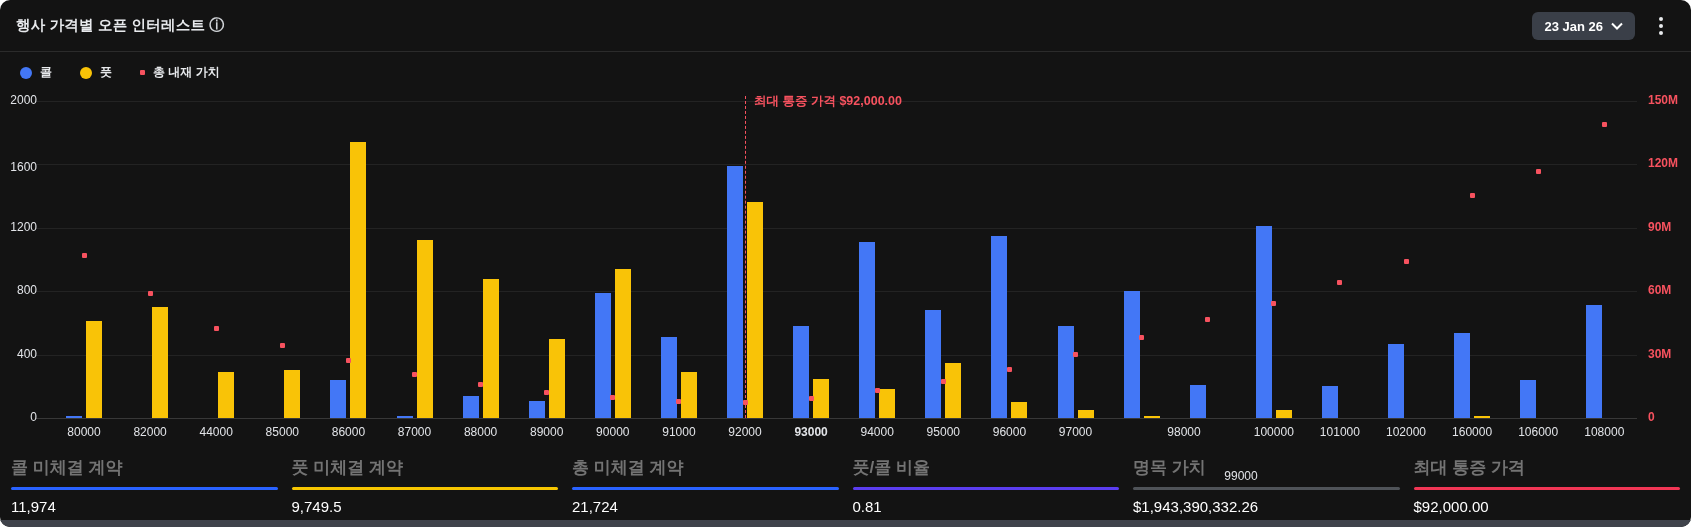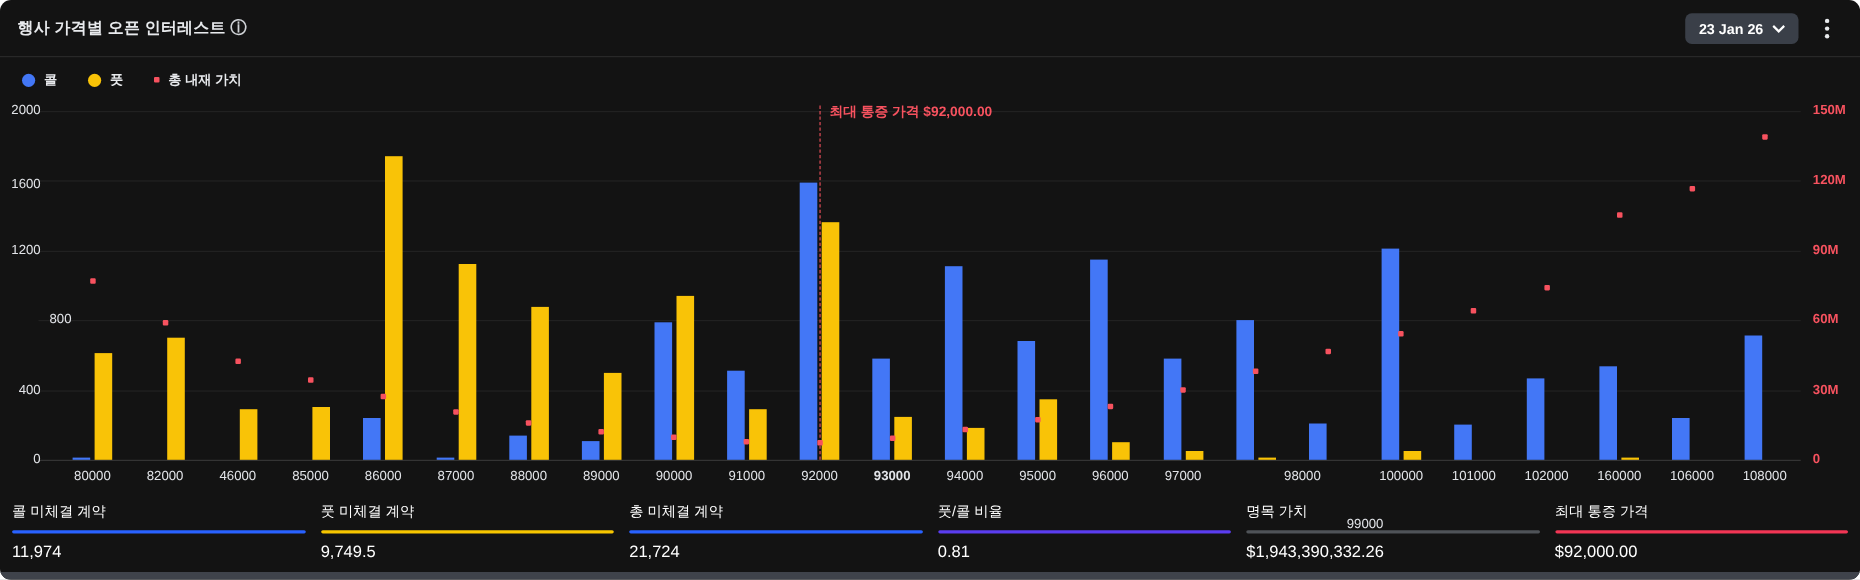--- a/index.html
+++ b/index.html
@@ -26,21 +26,21 @@
   .ylab{position:absolute;font-size:12px;color:#e2e4e8;text-align:right;width:37px;left:0;}
   .ylab-r{position:absolute;font-size:12px;font-weight:bold;text-align:left;}
   .xlab{position:absolute;font-size:12px;color:#e2e4e8;text-align:center;width:64px;}
   .bar{position:absolute;width:16px;pointer-events:auto;cursor:pointer;}
   .dot{position:absolute;width:5px;height:5px;border-radius:1px;pointer-events:auto;cursor:pointer;}
   #maxpain-line{position:absolute;width:0;border-left:1px dashed #f7525f;}
   #maxpain-label{position:absolute;font-size:12.5px;font-weight:bold;color:#f7525f;white-space:nowrap;}
   
   #stats{position:absolute;left:11px;right:11px;top:452px;display:flex;gap:14px;}
   .stat{flex:1;position:relative;}
-  .stat .s-label{font-size:13px;font-weight:normal;color:#ffffff;padding-top:4px;display:block;}
+  .stat .s-label{font-size:17px;font-weight:bold;color:#737373;padding-top:4px;display:block;}
   .stat .s-line{height:3px;border-radius:2px;margin-top:8px;}
   .stat .s-value{font-size:15px;color:#ffffff;font-weight:500;display:block;margin-top:8px;}
   
   #bottom-bar{position:absolute;left:0;bottom:0;width:100%;height:7px;background:#3f434b;border-radius:0 0 10px 10px;}
 </style>
 </head>
 <body>
 
 <div id="card">
 
@@ -76,41 +76,41 @@
     </div>
 
   <div id="plot">
       <div class="axisline" style="left: 35px; width: 1602px; top: 418px;"></div>
       <div class="ylab" style="top: 410px;">0</div>
       <div class="ylab-r" style="left: 1648px; top: 410px; color: rgb(247, 82, 95);">0</div>
       <div class="gridline" style="left: 35px; width: 1602px; top: 354.6px;"></div>
       <div class="ylab" style="top: 346.6px;">400</div>
       <div class="ylab-r" style="left: 1648px; top: 346.6px; color: rgb(247, 82, 95);">30M</div>
       <div class="gridline" style="left: 35px; width: 1602px; top: 291.2px;"></div>
-      <div class="ylab" style="top: 283.2px; margin-left: 28px;">800</div>
+      <div class="ylab" style="top: 283.2px;">800</div>
       <div class="ylab-r" style="left: 1648px; top: 283.2px; color: rgb(247, 82, 95);">60M</div>
       <div class="gridline" style="left: 35px; width: 1602px; top: 227.8px;"></div>
       <div class="ylab" style="top: 219.8px;">1200</div>
       <div class="ylab-r" style="left: 1648px; top: 219.8px; color: rgb(247, 82, 95);">90M</div>
       <div class="gridline" style="left: 35px; width: 1602px; top: 164.4px;"></div>
       <div class="ylab" style="top: 160px;">1600</div>
       <div class="ylab-r" style="left: 1648px; top: 156.4px; color: rgb(247, 82, 95);">120M</div>
       <div class="gridline" style="left: 35px; width: 1602px; top: 101px;"></div>
       <div class="ylab" style="top: 93px;">2000</div>
       <div class="ylab-r" style="left: 1648px; top: 93px; color: rgb(247, 82, 95);">150M</div>
       <div class="bar" style="left: 66px; width: 16px; top: 416px; height: 2px; background: rgb(67, 119, 246);"></div>
       <div class="bar" style="left: 86px; width: 16px; top: 321.315px; height: 96.685px; background: rgb(249, 195, 7);"></div>
       <div class="dot" style="left: 81.5px; top: 252.773px; background: rgb(247, 82, 95);"></div>
       <div class="xlab" style="left: 52px; top: 425px;">80000</div>
       <div class="bar" style="left: 152.1px; width: 16px; top: 307.05px; height: 110.95px; background: rgb(249, 195, 7);"></div>
       <div class="dot" style="left: 147.6px; top: 290.813px; background: rgb(247, 82, 95);"></div>
       <div class="xlab" style="left: 118.1px; top: 425px;">82000</div>
       <div class="bar" style="left: 218.2px; width: 16px; top: 372.035px; height: 45.965px; background: rgb(249, 195, 7);"></div>
       <div class="dot" style="left: 213.7px; top: 325.683px; background: rgb(247, 82, 95);"></div>
-      <div class="xlab" style="left: 184.2px; top: 425px;">46000</div>
+      <div class="xlab" style="left: 184.2px; top: 425px;">44000</div>
       <div class="bar" style="left: 284.3px; width: 16px; top: 370.45px; height: 47.55px; background: rgb(249, 195, 7);"></div>
       <div class="dot" style="left: 279.8px; top: 342.59px; background: rgb(247, 82, 95);"></div>
       <div class="xlab" style="left: 250.3px; top: 425px;">85000</div>
       <div class="bar" style="left: 330.4px; width: 16px; top: 379.96px; height: 38.04px; background: rgb(67, 119, 246);"></div>
       <div class="bar" style="left: 350.4px; width: 16px; top: 142.21px; height: 275.79px; background: rgb(249, 195, 7);"></div>
       <div class="dot" style="left: 345.9px; top: 358.44px; background: rgb(247, 82, 95);"></div>
       <div class="xlab" style="left: 316.4px; top: 425px;">86000</div>
       <div class="bar" style="left: 396.5px; width: 16px; top: 416px; height: 2px; background: rgb(67, 119, 246);"></div>
       <div class="bar" style="left: 416.5px; width: 16px; top: 240.48px; height: 177.52px; background: rgb(249, 195, 7);"></div>
       <div class="dot" style="left: 412px; top: 372.177px; background: rgb(247, 82, 95);"></div>

